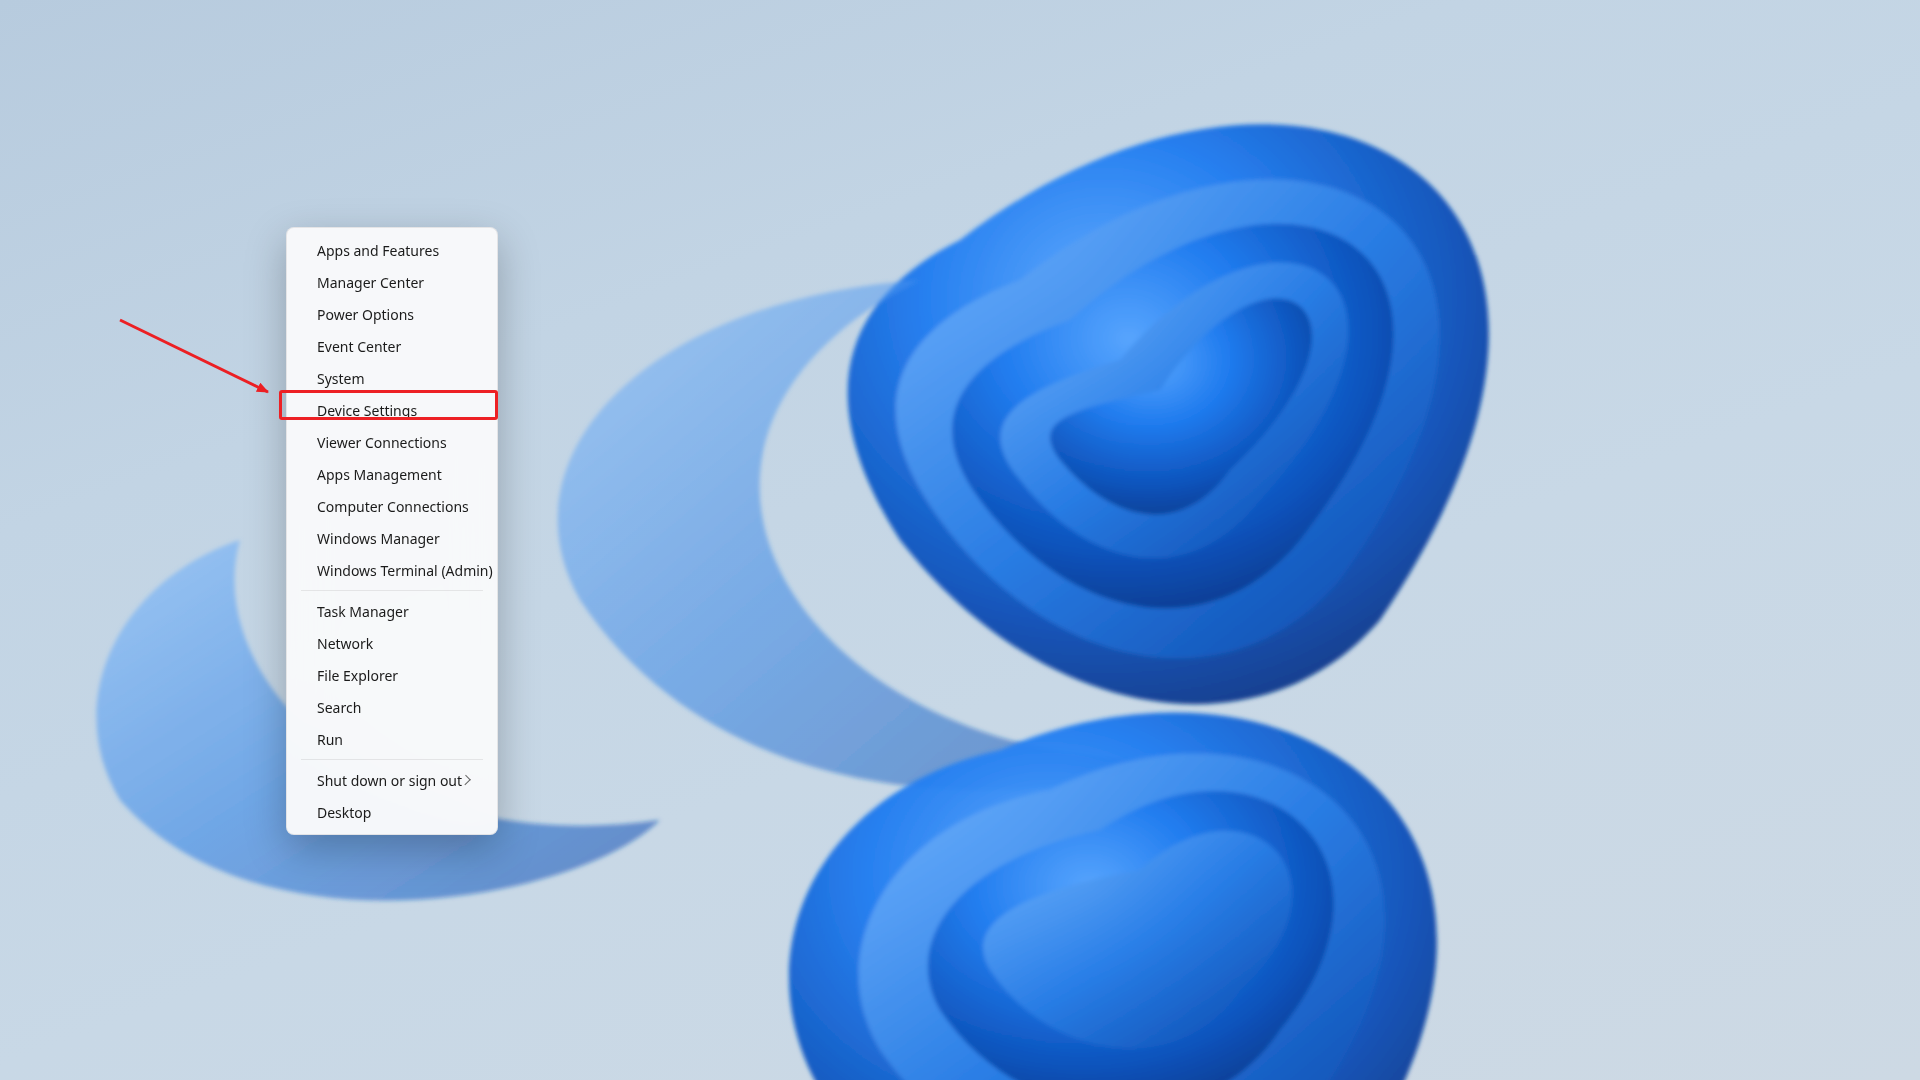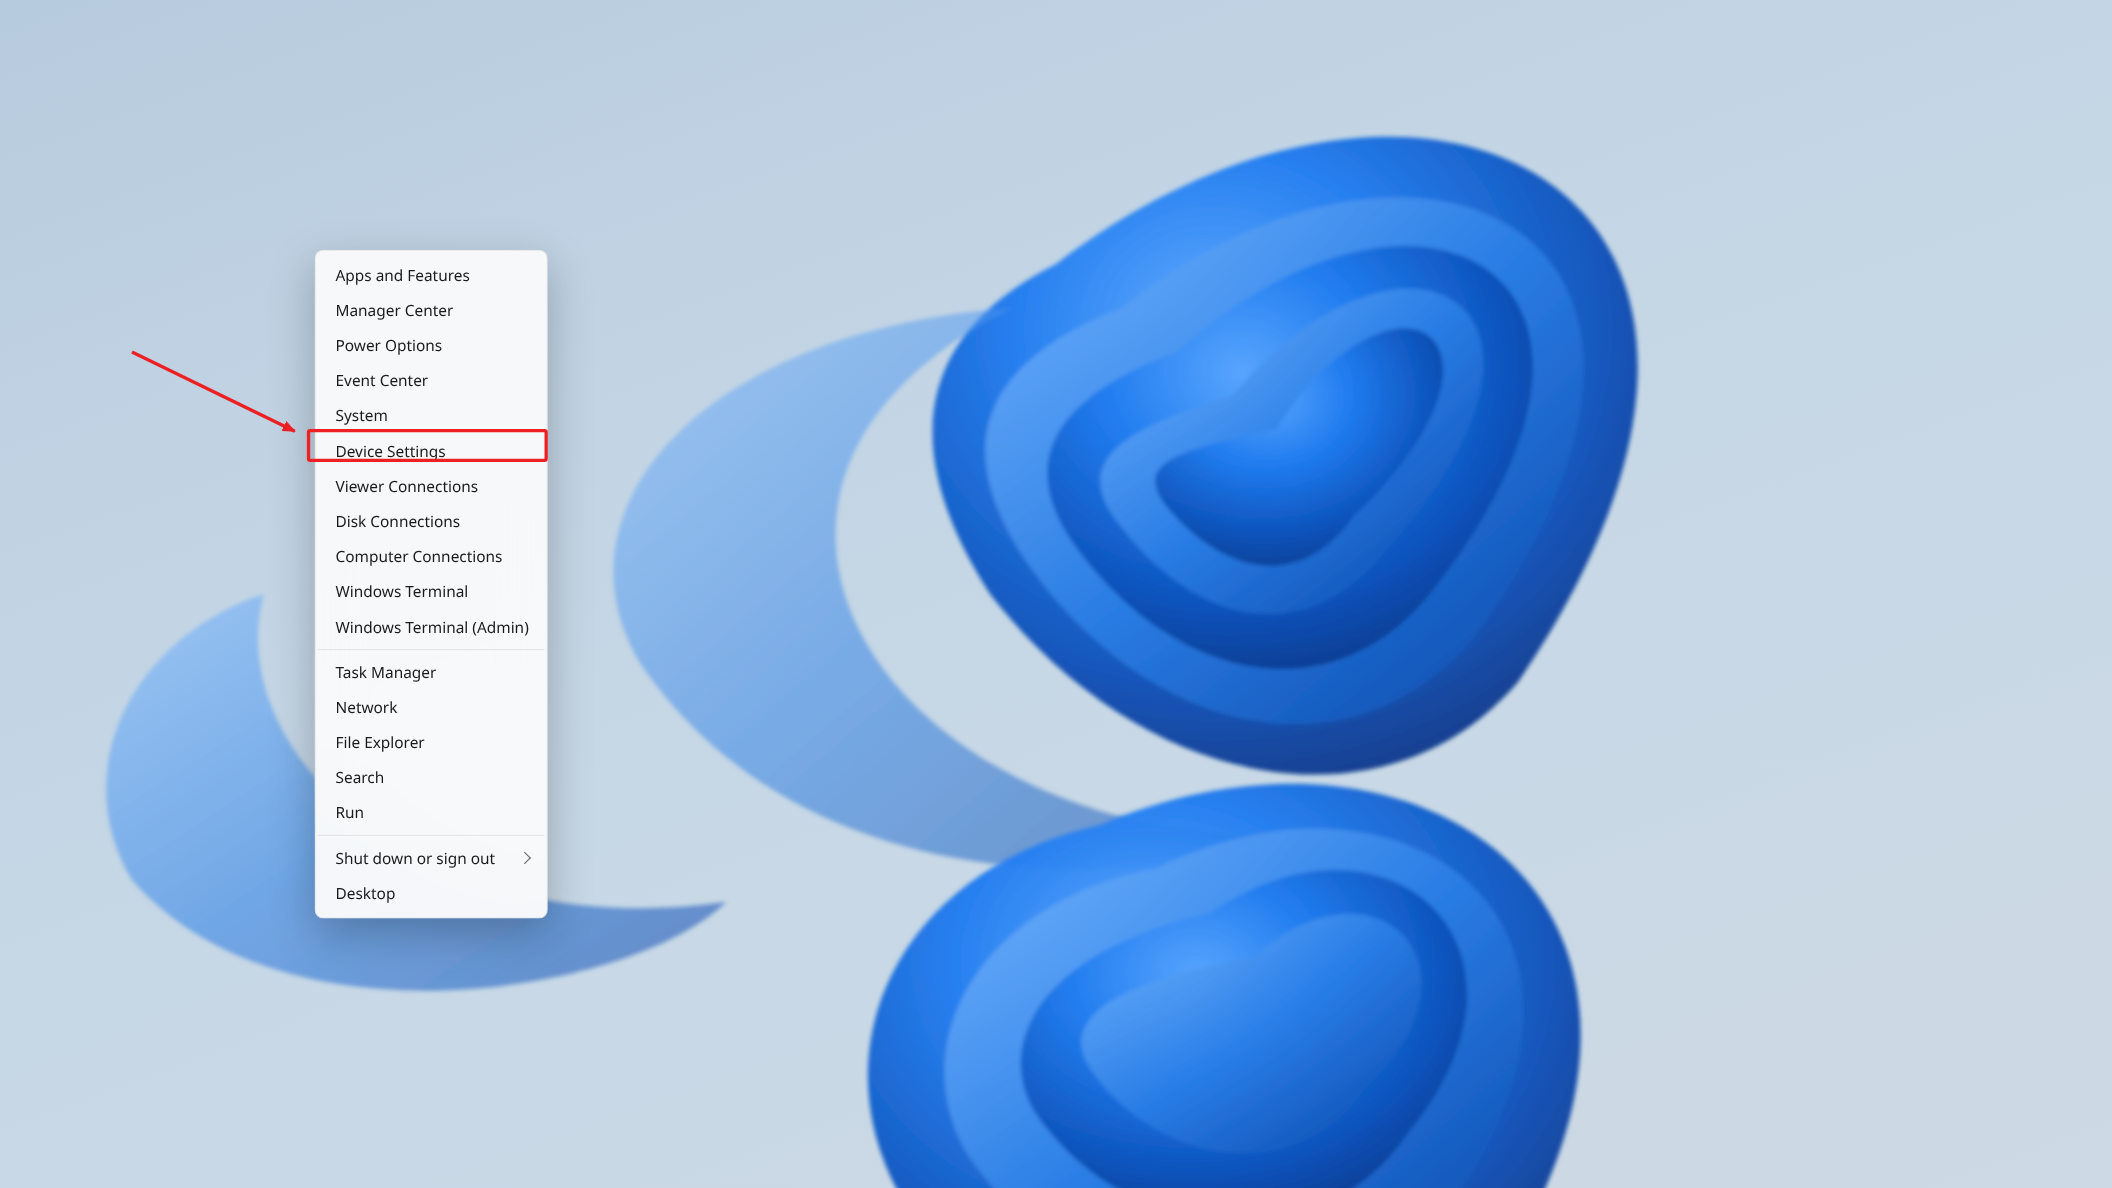--- a/index.html
+++ b/index.html
@@ -20,21 +20,21 @@
     .bloom-svg { position: absolute; left: 0; top: 0; width: 100%; height: 100%; }
 
     
     .context-menu {
       position: absolute;
       width: 212px;
       background: rgba(248,249,250,0.98);
       border: 1px solid rgba(0,0,0,0.08);
       border-radius: 8px;
       box-shadow: 0 14px 40px rgba(0,0,0,0.25);
-      padding: 6px 0;
+      padding: 6px 12px;
       backdrop-filter: blur(20px);
       z-index: 50;
     }
     .menu-item {
       display: flex;
       align-items: center;
       justify-content: space-between;
       height: 32px;
       padding: 0 14px;
       font-size: 14px;
@@ -133,27 +133,27 @@
     <div class="menu-item">
       <span>System</span>
     </div>
     <div class="menu-item">
       <span>Device Settings</span>
     </div>
     <div class="menu-item">
       <span>Viewer Connections</span>
     </div>
     <div class="menu-item">
-      <span>Disk Connections</span>
+      <span>Apps Management</span>
     </div>
     <div class="menu-item">
       <span>Computer Connections</span>
     </div>
     <div class="menu-item">
-      <span>Windows Terminal</span>
+      <span>Windows Manager</span>
     </div>
     <div class="menu-item">
       <span>Windows Terminal (Admin)</span>
     </div>
     <div class="menu-sep"></div>
     <div class="menu-item">
       <span>Task Manager</span>
     </div>
     <div class="menu-item">
       <span>Network</span>

